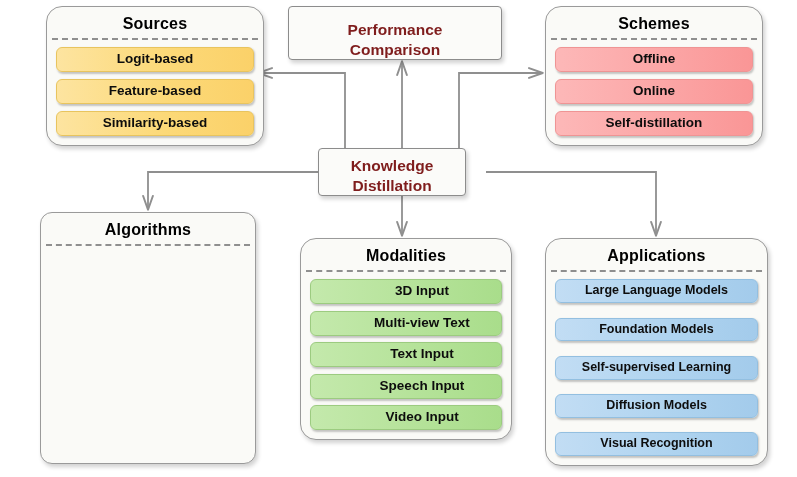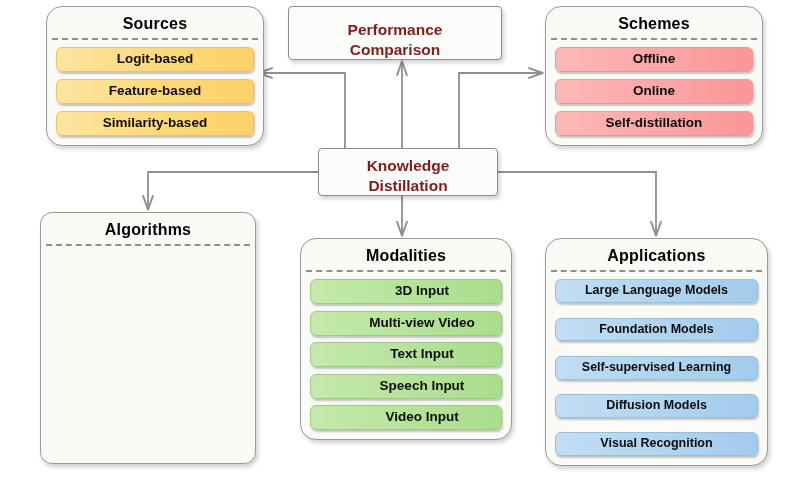--- a/index.html
+++ b/index.html
@@ -107,21 +107,21 @@
     text-align: center;
     font-size: 15.5px;
     font-weight: bold;
     color: #7f1d1d;
     line-height: 1.25;
   }
   
   #panel-sources     { left: 46px;  top: 6px;   width: 218px; height: 140px; }
   #node-performance  { left: 288px; top: 6px;   width: 214px; height: 54px;  }
   #panel-schemes     { left: 545px; top: 6px;   width: 218px; height: 140px; }
-  #node-center       { left: 318px; top: 148px; width: 180px; height: 48px;  }
+  #node-center       { left: 318px; top: 148px; width: 148px; height: 48px;  }
   #panel-algorithms  { left: 40px;  top: 212px; width: 216px; height: 252px; border-radius: 12px; }
   #panel-modalities  { left: 300px; top: 238px; width: 212px; height: 202px; }
   #panel-applications{ left: 545px; top: 238px; width: 223px; height: 228px; }
 
   #panel-algorithms .pill { font-size: 13px; padding: 4px 2px; }
   #panel-applications .pill { font-size: 12.5px; padding: 4px 2px; }
   #panel-modalities .items { justify-content: space-between; }
   #panel-modalities .pill { margin-bottom: 0; }
 </style>
 </head>
@@ -188,21 +188,21 @@
   <div class="panel" id="panel-algorithms">
     <div class="panel-title">Algorithms</div>
     <div class="divider"></div>
   </div>
 
   <div class="panel" id="panel-modalities">
     <div class="panel-title">Modalities</div>
     <div class="divider"></div>
     <div class="items">
       <div class="pill green">3D Input</div>
-      <div class="pill green">Multi-view Video</div>
+      <div class="pill green">Multi-view Text</div>
       <div class="pill green">Text Input</div>
       <div class="pill green">Speech Input</div>
       <div class="pill green">Video Input</div>
     </div>
   </div>
 
   <div class="panel" id="panel-applications">
     <div class="panel-title">Applications</div>
     <div class="divider"></div>
     <div class="items">

